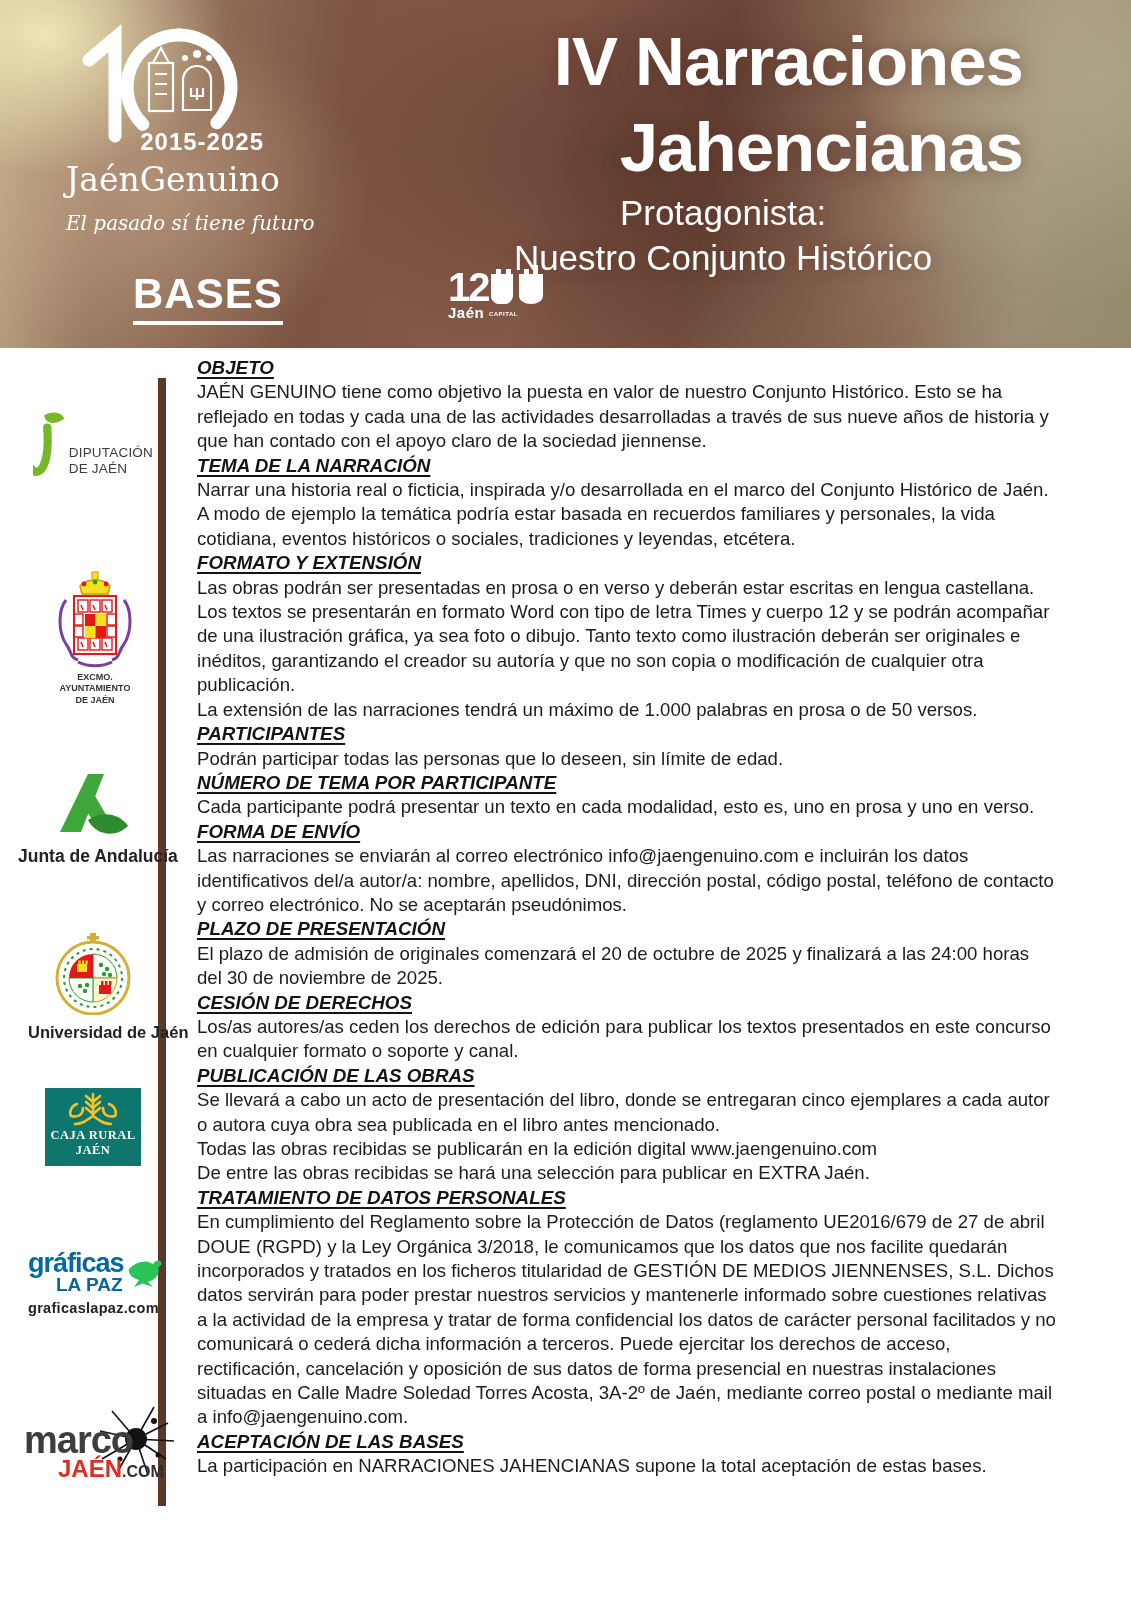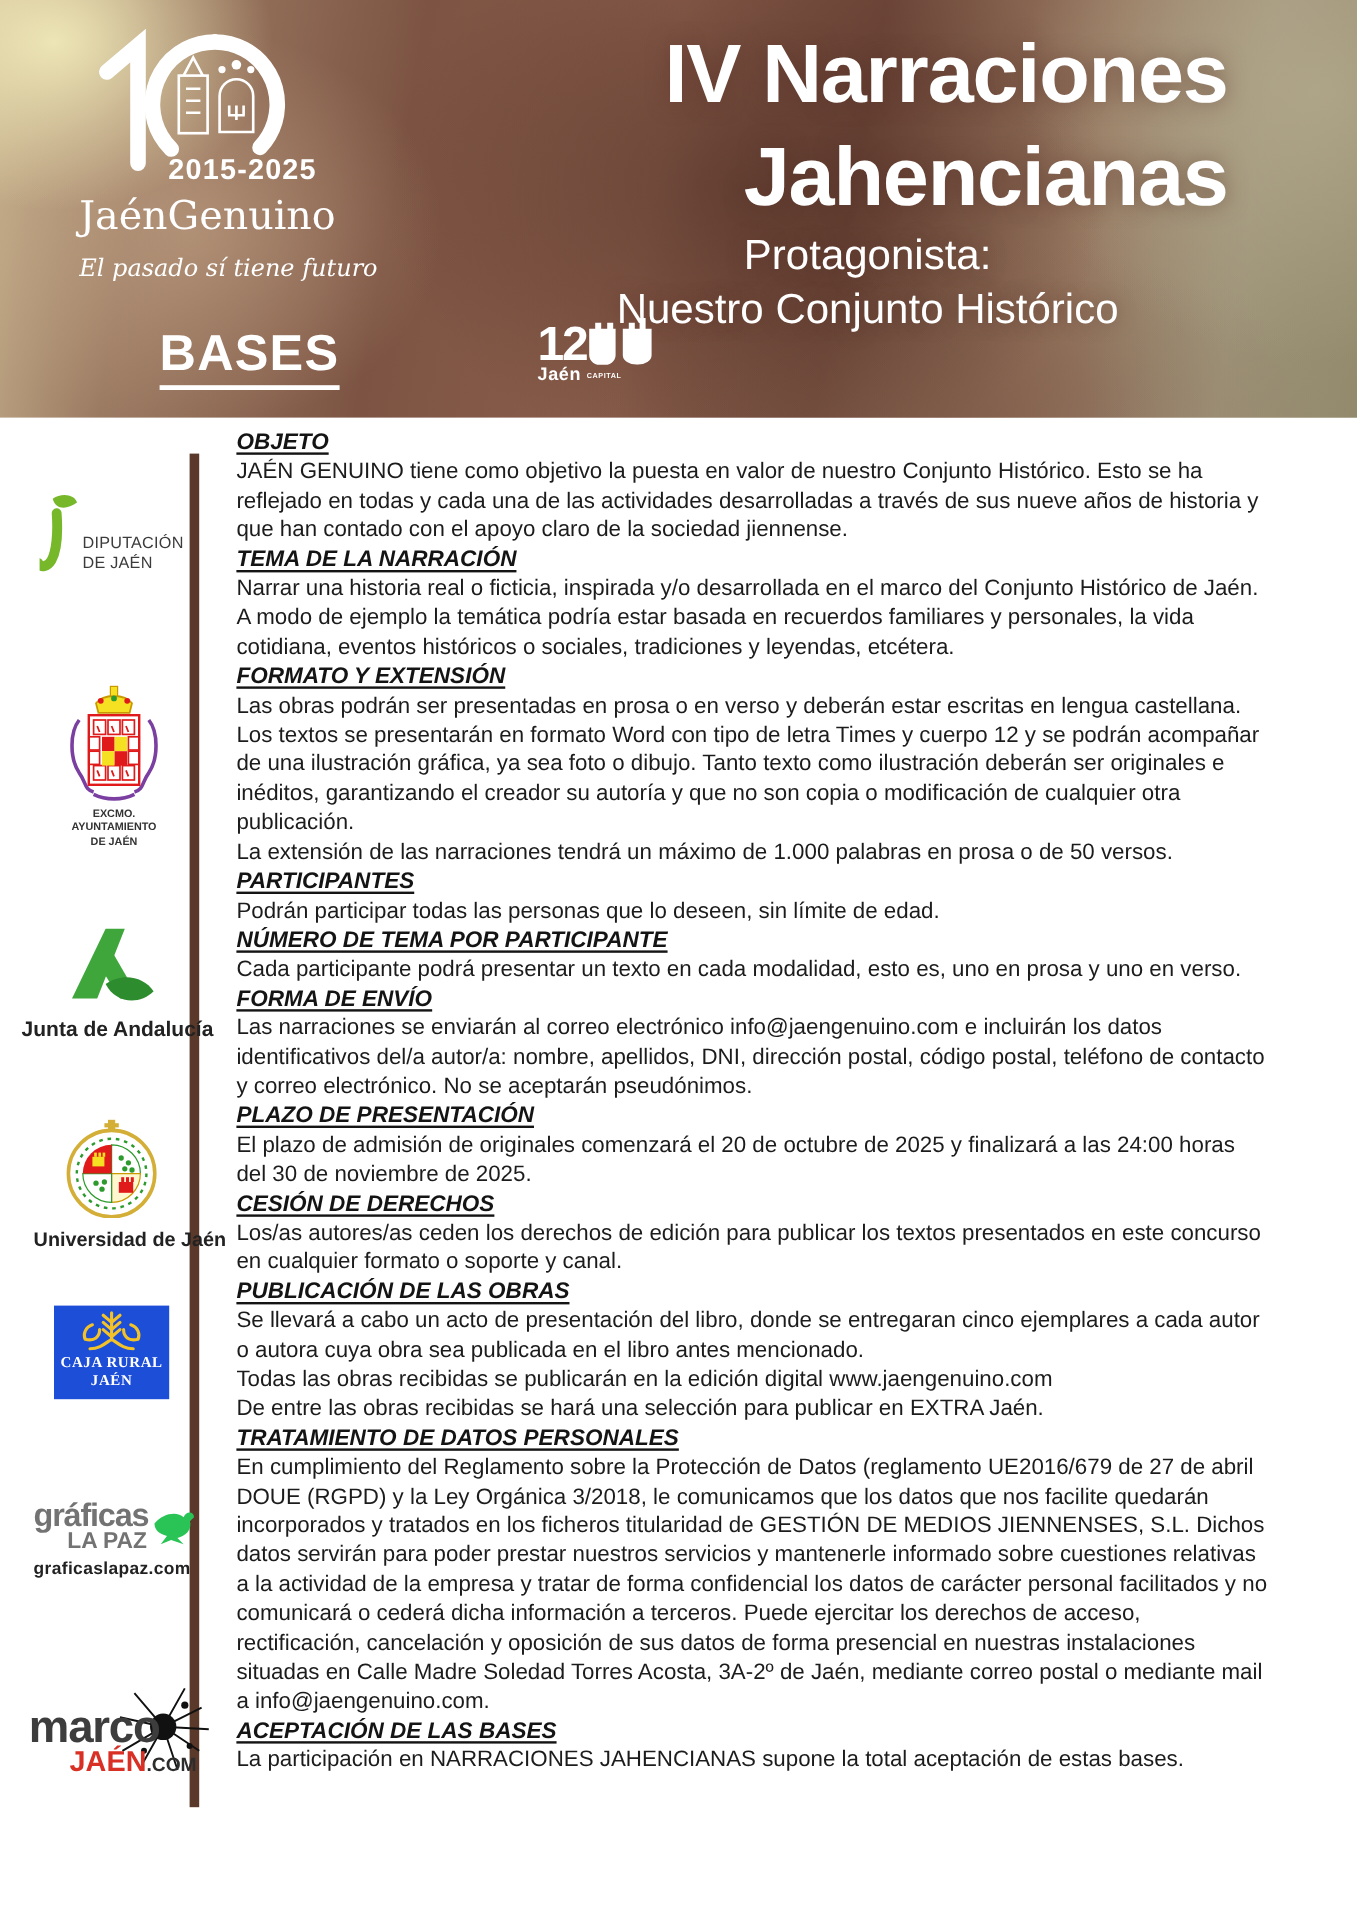--- a/index.html
+++ b/index.html
@@ -47,27 +47,27 @@
   
   .dip{left:33px;top:36px;width:120px;display:flex;align-items:center;text-align:left;}
   .dip-label{font-size:13.5px;color:#3c3c3c;line-height:1.15;margin-left:4px;margin-top:34px;letter-spacing:.2px;}
   
   .junta{left:18px;top:420px;width:148px;}
   .junta-label{font-size:17.5px;font-weight:bold;color:#222;margin-top:4px;white-space:nowrap;}
   
   .uja{left:28px;top:585px;width:130px;}
   .uja-label{font-size:16.5px;font-weight:bold;color:#222;margin-top:4px;white-space:nowrap;}
   
-  .caja{left:45px;top:740px;width:96px;height:78px;background:#1d4ed8;color:#fff;
+  .caja{left:45px;top:740px;width:96px;height:78px;background:#0f766e;color:#fff;
     display:flex;flex-direction:column;align-items:center;justify-content:flex-start;padding-top:4px;box-sizing:border-box;}
   .caja-name{font-family:"Liberation Serif",serif;font-weight:bold;font-size:12.5px;letter-spacing:.5px;line-height:1.2;margin-top:2px;}
   
   .graf{left:28px;top:905px;width:135px;text-align:left;}
   .graf-row{display:flex;align-items:flex-start;}
-  .graf-text{color:#737373;line-height:.8;}
+  .graf-text{color:#0369a1;line-height:.8;}
   .graf-l1{font-size:27px;font-weight:bold;letter-spacing:-1px;}
   .graf-l2{font-size:19px;font-weight:bold;letter-spacing:0;margin-left:28px;margin-top:2px;}
   .graf-url{font-size:14.5px;font-weight:bold;color:#222;margin-top:8px;letter-spacing:.3px;}
   
   .extra{left:24px;top:1075px;width:140px;text-align:left;position:absolute;}
   .extra-l1{font-size:38px;font-weight:bold;color:#3d3d3d;letter-spacing:-1px;line-height:.9;position:relative;z-index:2;}
   .extra-l2{margin-left:34px;margin-top:-2px;position:relative;z-index:2;}
   .extra-jaen{font-size:24px;font-weight:bold;color:#d93025;letter-spacing:0;}
   .extra-com{font-size:16px;font-weight:bold;color:#2d2d2d;}
   .splat{position:absolute;left:72px;top:-22px;z-index:1;}

